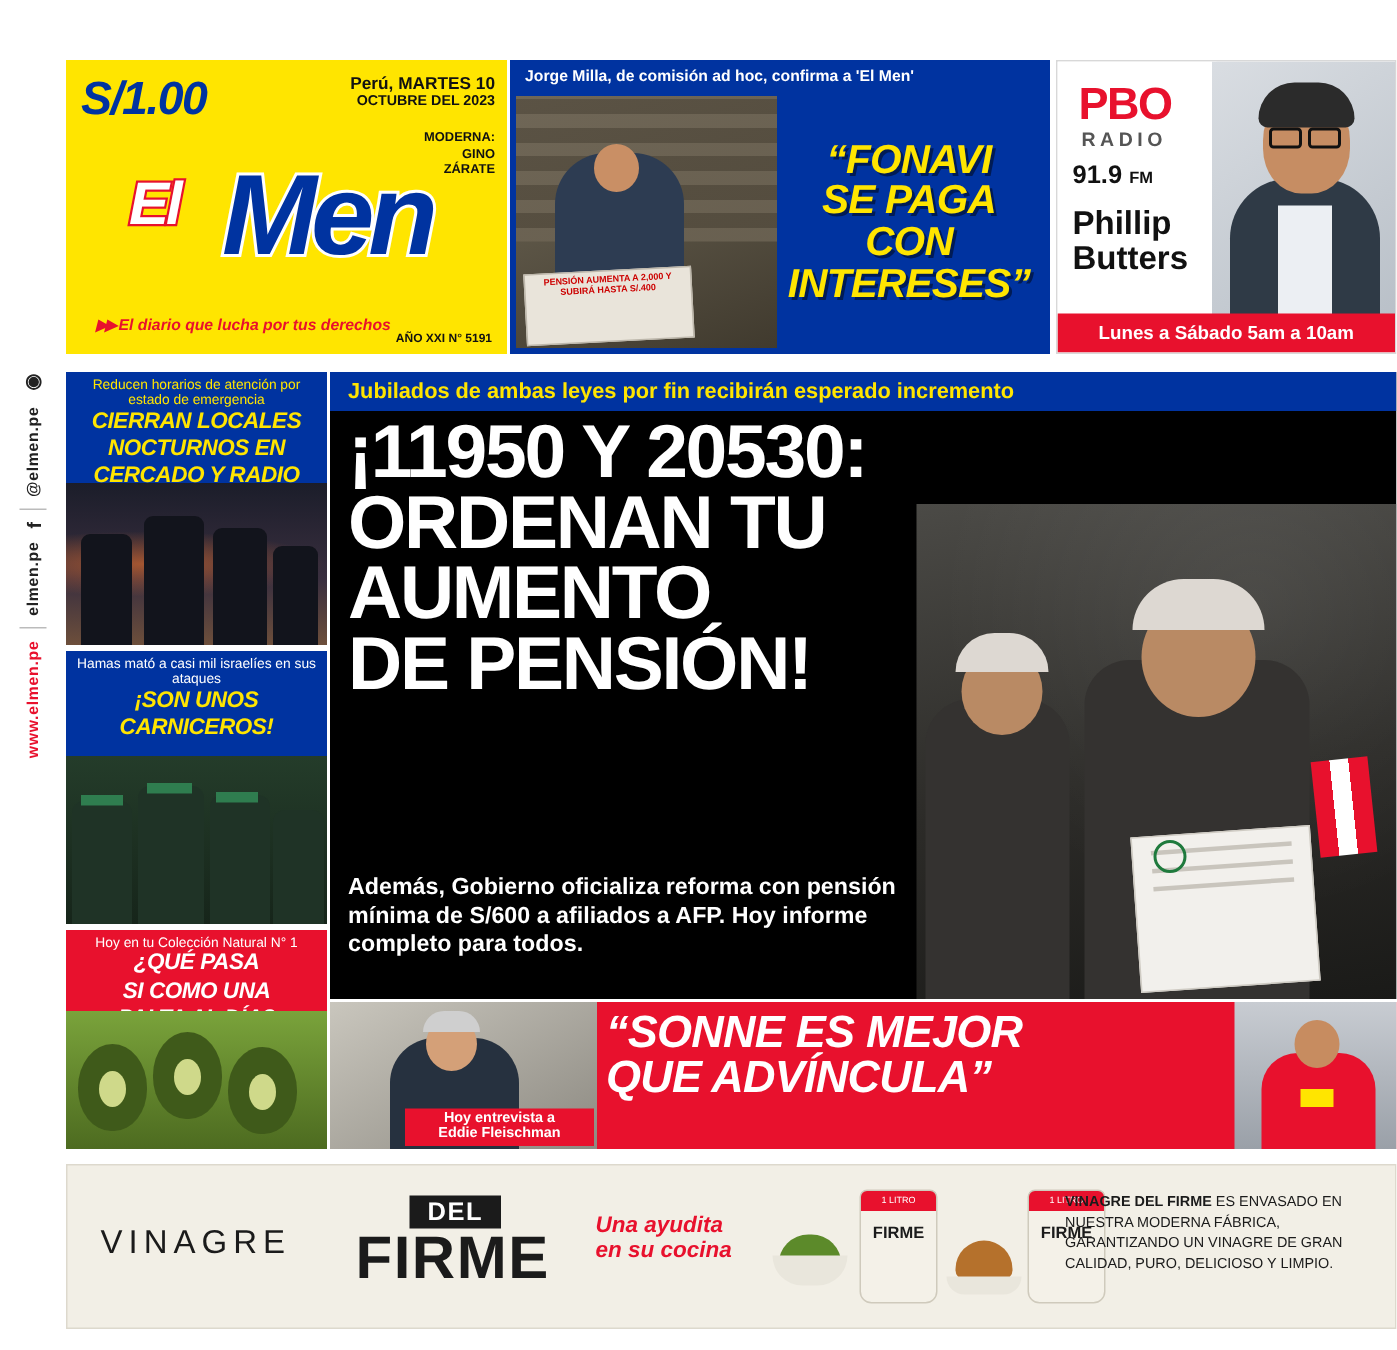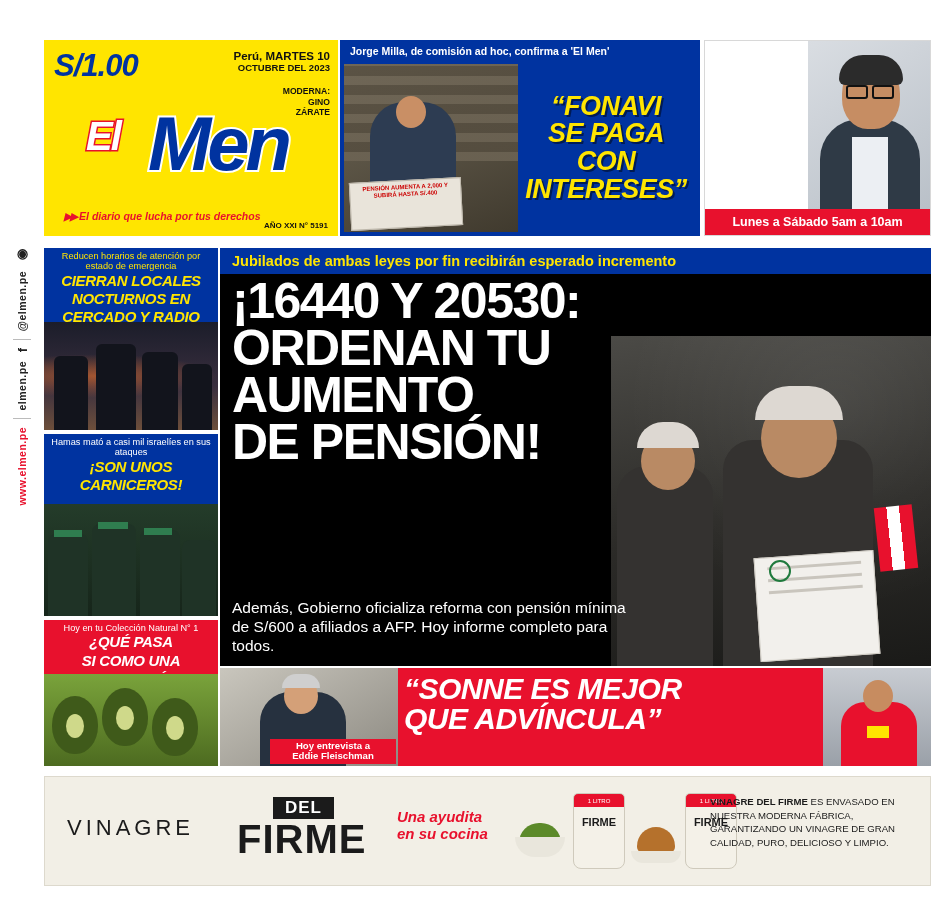--- a/index.html
+++ b/index.html
@@ -212,22 +212,22 @@
     transform: rotate(-4deg); border:1px solid #cfcbc3;}
   .mp-doc i { display:block; height:3px; margin:9px 12px; background:#c9c5bd; font-style:normal;}
   .mp-seal { position:absolute; right:140px; bottom:84px; width:22px; height:22px; border:2px solid #1f7a3d; border-radius:50%;}
   .headline {
     position: absolute; left: 12px; top: 30px; width: 420px;
     color: #fff; font-weight: bold; font-size: 50px; line-height: .94;
     letter-spacing: -1.5px;
   }
   .headline .l { display: block; white-space: nowrap; }
   .main-sub {
-    position: absolute; left: 12px; bottom: 10px; width: 400px;
-    color: #fff; font-weight: normal; font-size: 15.5px; line-height: 1.22;
+    position: absolute; left: 12px; bottom: 26px; width: 400px;
+    color: #fff; font-weight: bold; font-size: 15.5px; line-height: 1.22;
   }
 
   
   .strip {
     position: absolute; left: 220px; top: 668px; width: 711px; height: 98px;
     background: #e8112d; overflow: hidden;
   }
   .strip-photo {
     position: absolute; left: 0; top: 0; width: 178px; height: 98px;
     background: linear-gradient(150deg,#c9c6bd,#8d8a82); overflow:hidden;
@@ -359,20 +359,32 @@
     </div>
     <div class="teaser-text">
       <span>“FONAVI</span>
       <span>SE PAGA</span>
       <span>CON</span>
       <span>INTERESES”</span>
     </div>
   </div>
 
   <div class="radio-ad">
+    <div class="ra-left">
+      <div class="pbo">PBO</div>
+      <div class="pbo-radio">RADIO</div>
+      <div class="pbo-fm">
+        <span>91.9</span>
+        <small>FM</small>
+      </div>
+      <div class="pbo-name">
+        <div>Phillip</div>
+        <div>Butters</div>
+      </div>
+    </div>
     <div class="ra-photo">
       <div class="rp-body"></div>
       <div class="rp-shirt"></div>
       <div class="rp-head"></div>
       <div class="rp-hair"></div>
       <div class="rp-glass1"></div>
       <div class="rp-glass2"></div>
     </div>
     <div class="ra-bar">Lunes a Sábado 5am a 10am</div>
   </div>
@@ -435,21 +447,21 @@
       <div class="mp-flag"></div>
       <div class="mp-doc">
         <i></i>
         <i></i>
         <i></i>
       </div>
       <div class="mp-seal"></div>
     </div>
 
     <div class="headline">
-      <span class="l">¡16440 Y 20530:</span>
+      <span class="l">¡11950 Y 20530:</span>
       <span class="l">ORDENAN TU</span>
       <span class="l">AUMENTO</span>
       <span class="l">DE PENSIÓN!</span>
     </div>
 
     <div class="main-sub">Además, Gobierno oficializa reforma con pensión mínima de S/600 a afiliados a AFP. Hoy informe completo para todos.</div>
   </div>
 
   <div class="strip">
     <div class="strip-photo">

